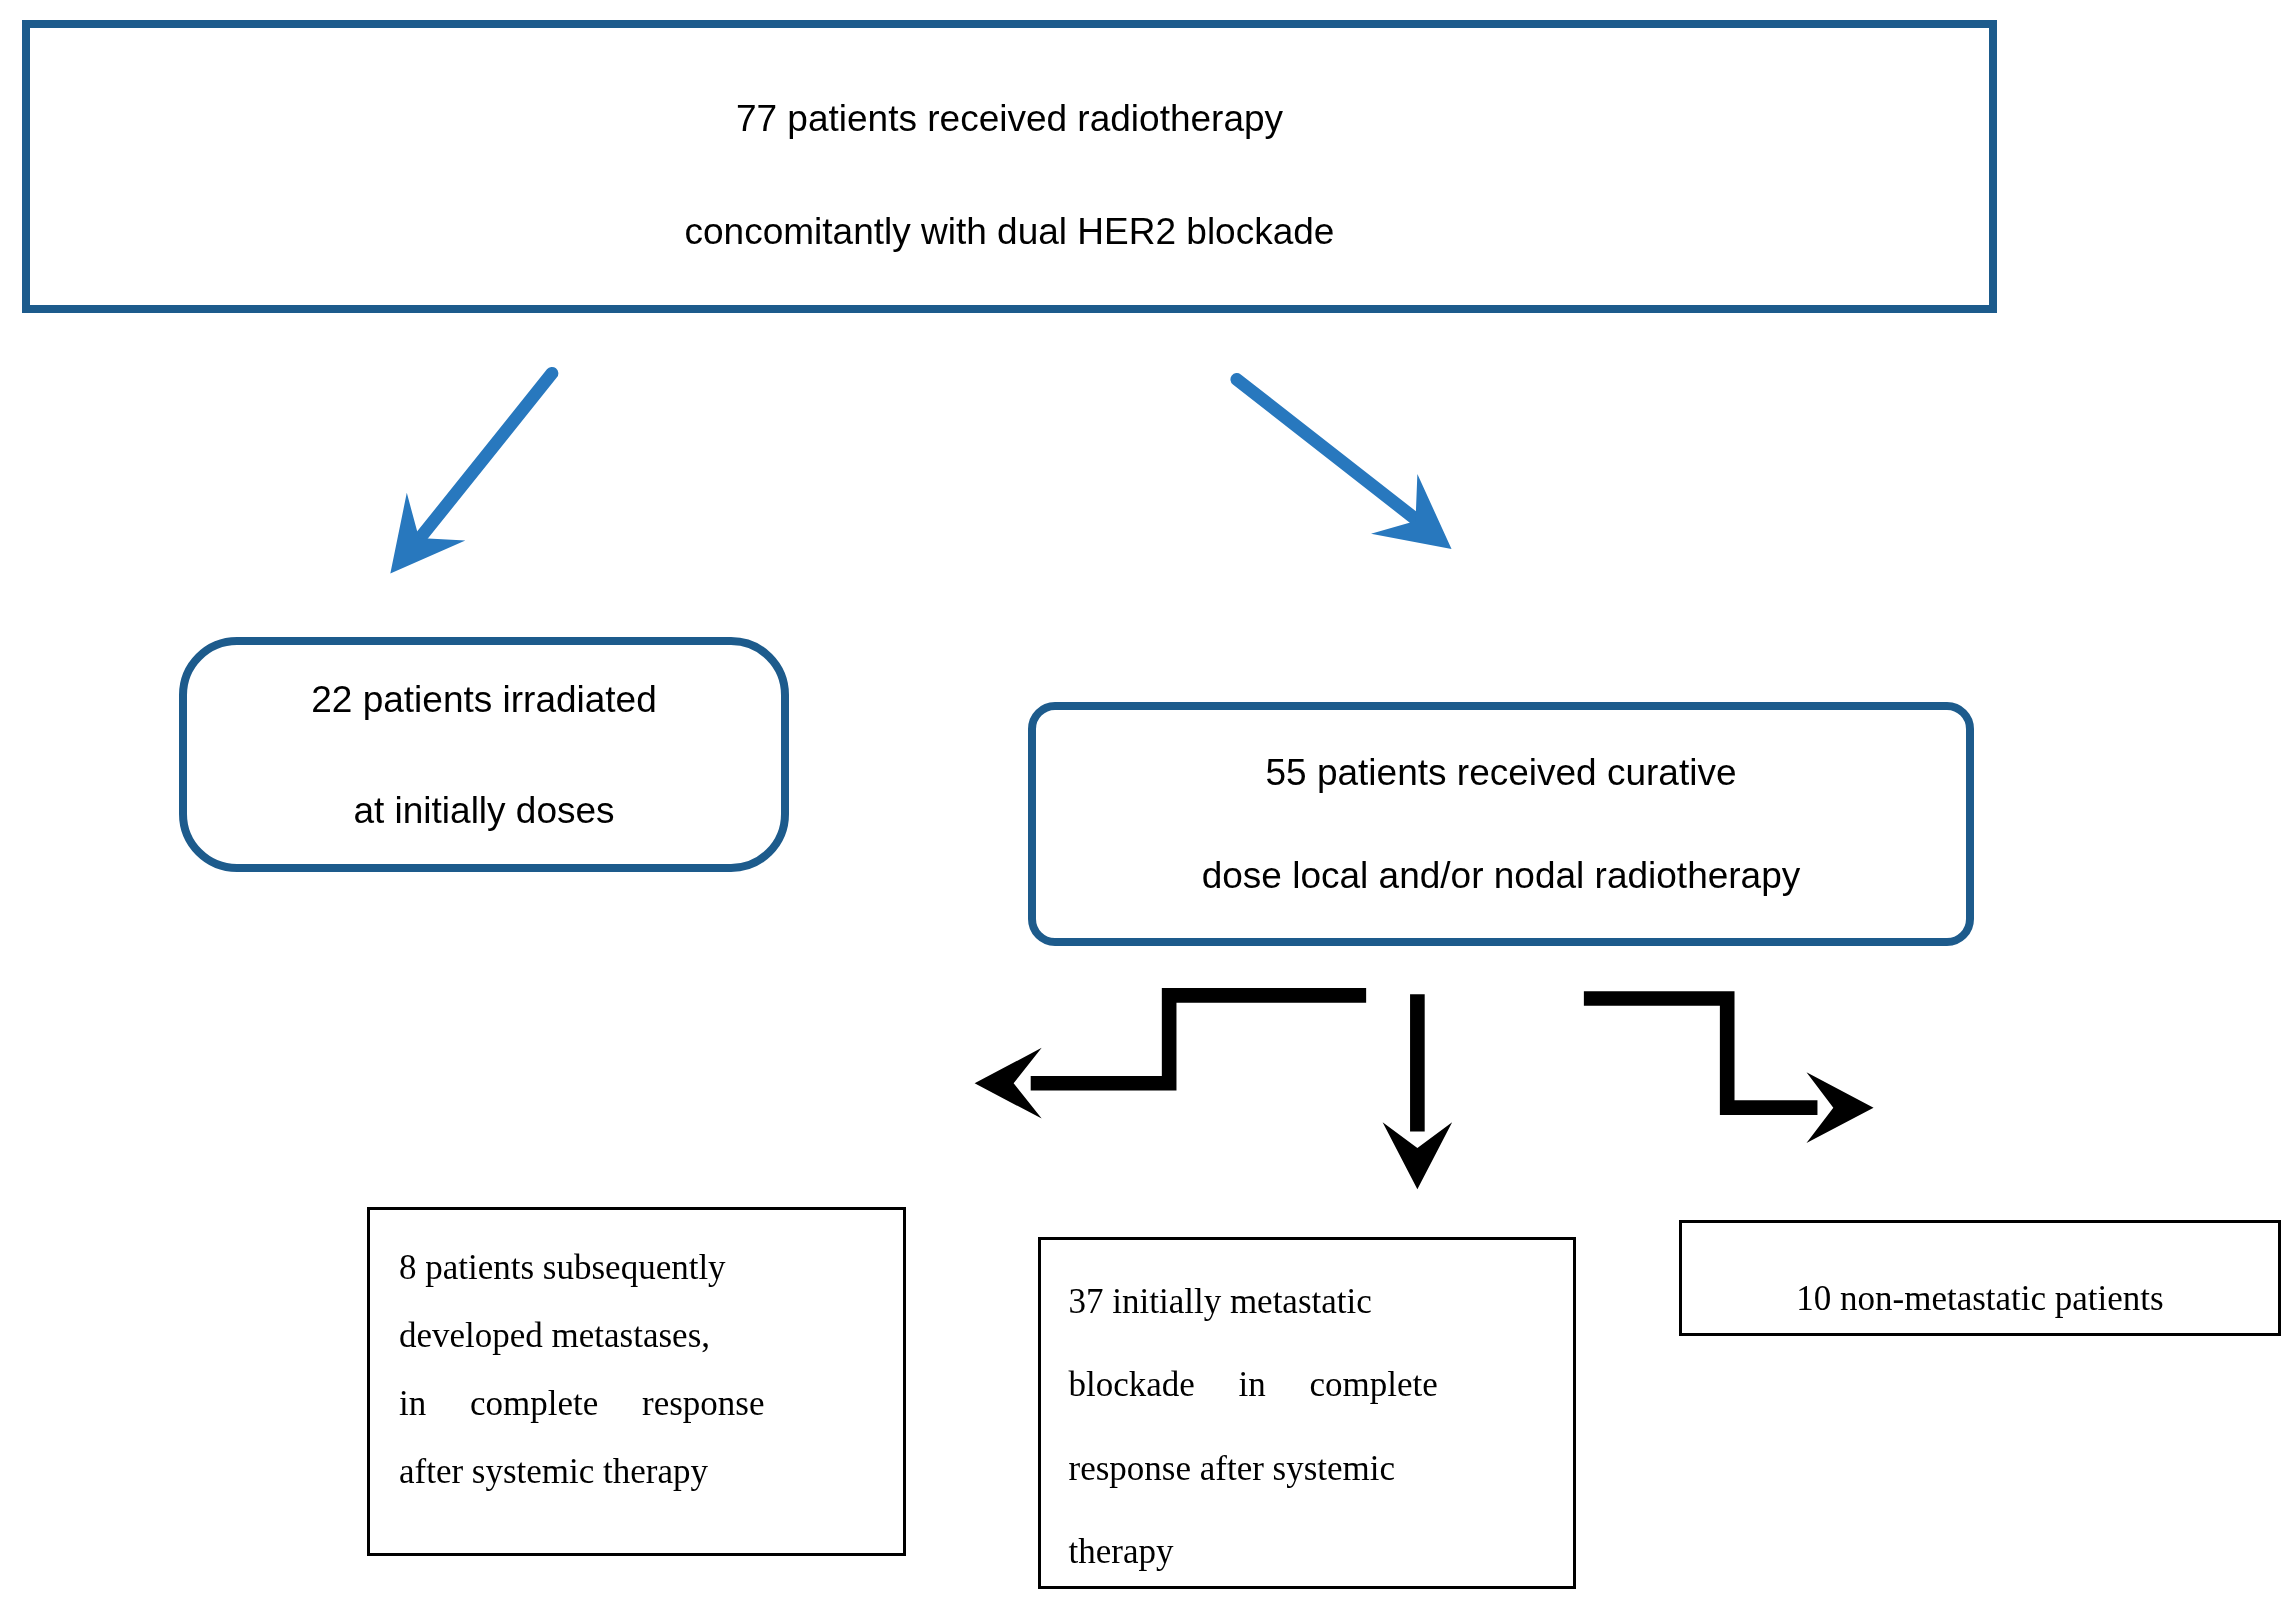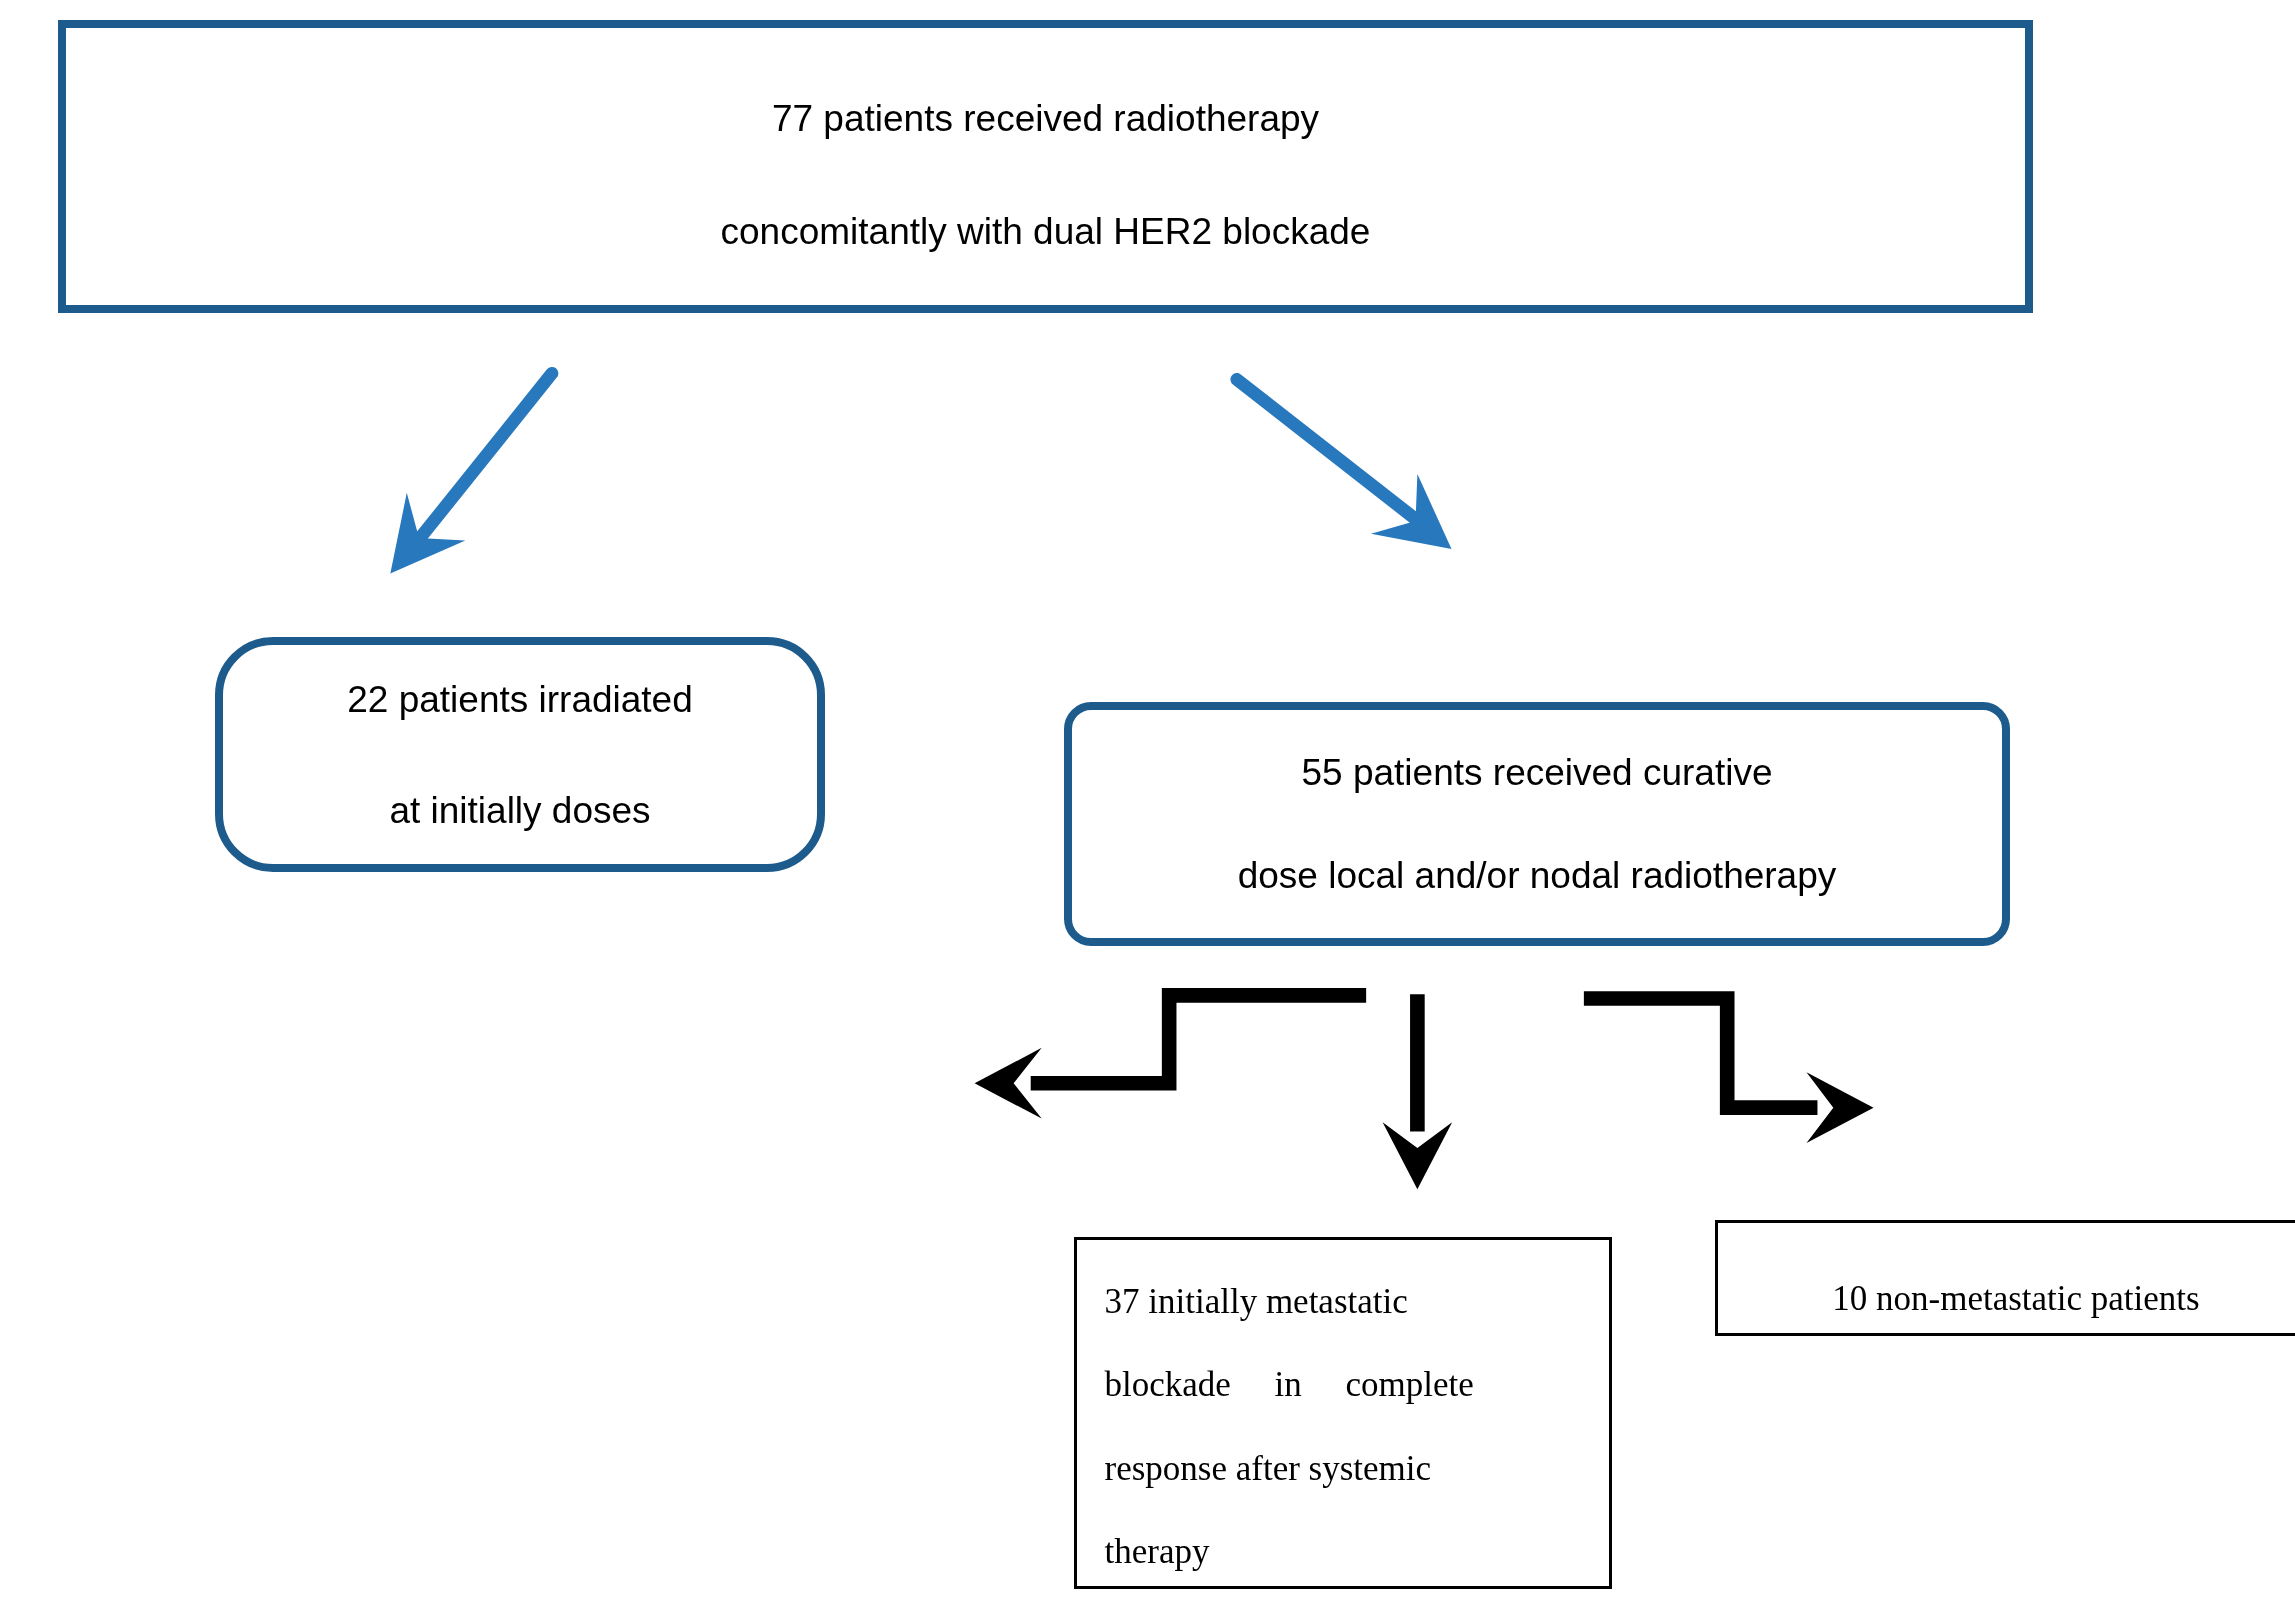--- a/index.html
+++ b/index.html
@@ -26,21 +26,20 @@
   }
   .box {
     position: absolute;
     box-sizing: border-box;
     background: #ffffff;
     display: flex;
     flex-direction: column;
     align-items: center;
     justify-content: center;
     text-align: center;
-    margin-left: 36px;
   }
   .sans { font-family: "Liberation Sans", sans-serif; font-size: 37px; line-height: 39px; }
   .serif { font-family: "Liberation Serif", serif; font-size: 35px; line-height: 68px; }
 
   .top-box {
     left: 22px; top: 19.5px; width: 1975px; height: 293px;
     border: 8.5px solid var(--box-border-blue);
     row-gap: 74px;
     padding-top: 18.3px;
   }
@@ -121,20 +120,26 @@
   <div class="box round-left-box sans">
     <div class="line">22 patients irradiated</div>
     <div class="line">at initially doses</div>
   </div>
 
   <div class="box round-right-box sans">
     <div class="line">55 patients received curative</div>
     <div class="line">dose local and/or nodal radiotherapy</div>
   </div>
 
+  <div class="box bottom-left-box serif">
+    <div class="line">8 patients subsequently</div>
+    <div class="line">developed metastases,</div>
+    <div class="line spread">in complete response</div>
+    <div class="line">after systemic therapy</div>
+  </div>
 
   <div class="box bottom-middle-box serif">
     <div class="line">37 initially metastatic</div>
     <div class="line spread">blockade in complete</div>
     <div class="line">response after systemic</div>
     <div class="line">therapy</div>
   </div>
 
   <div class="box bottom-right-box serif">
     <div class="line">10 non-metastatic patients</div>

